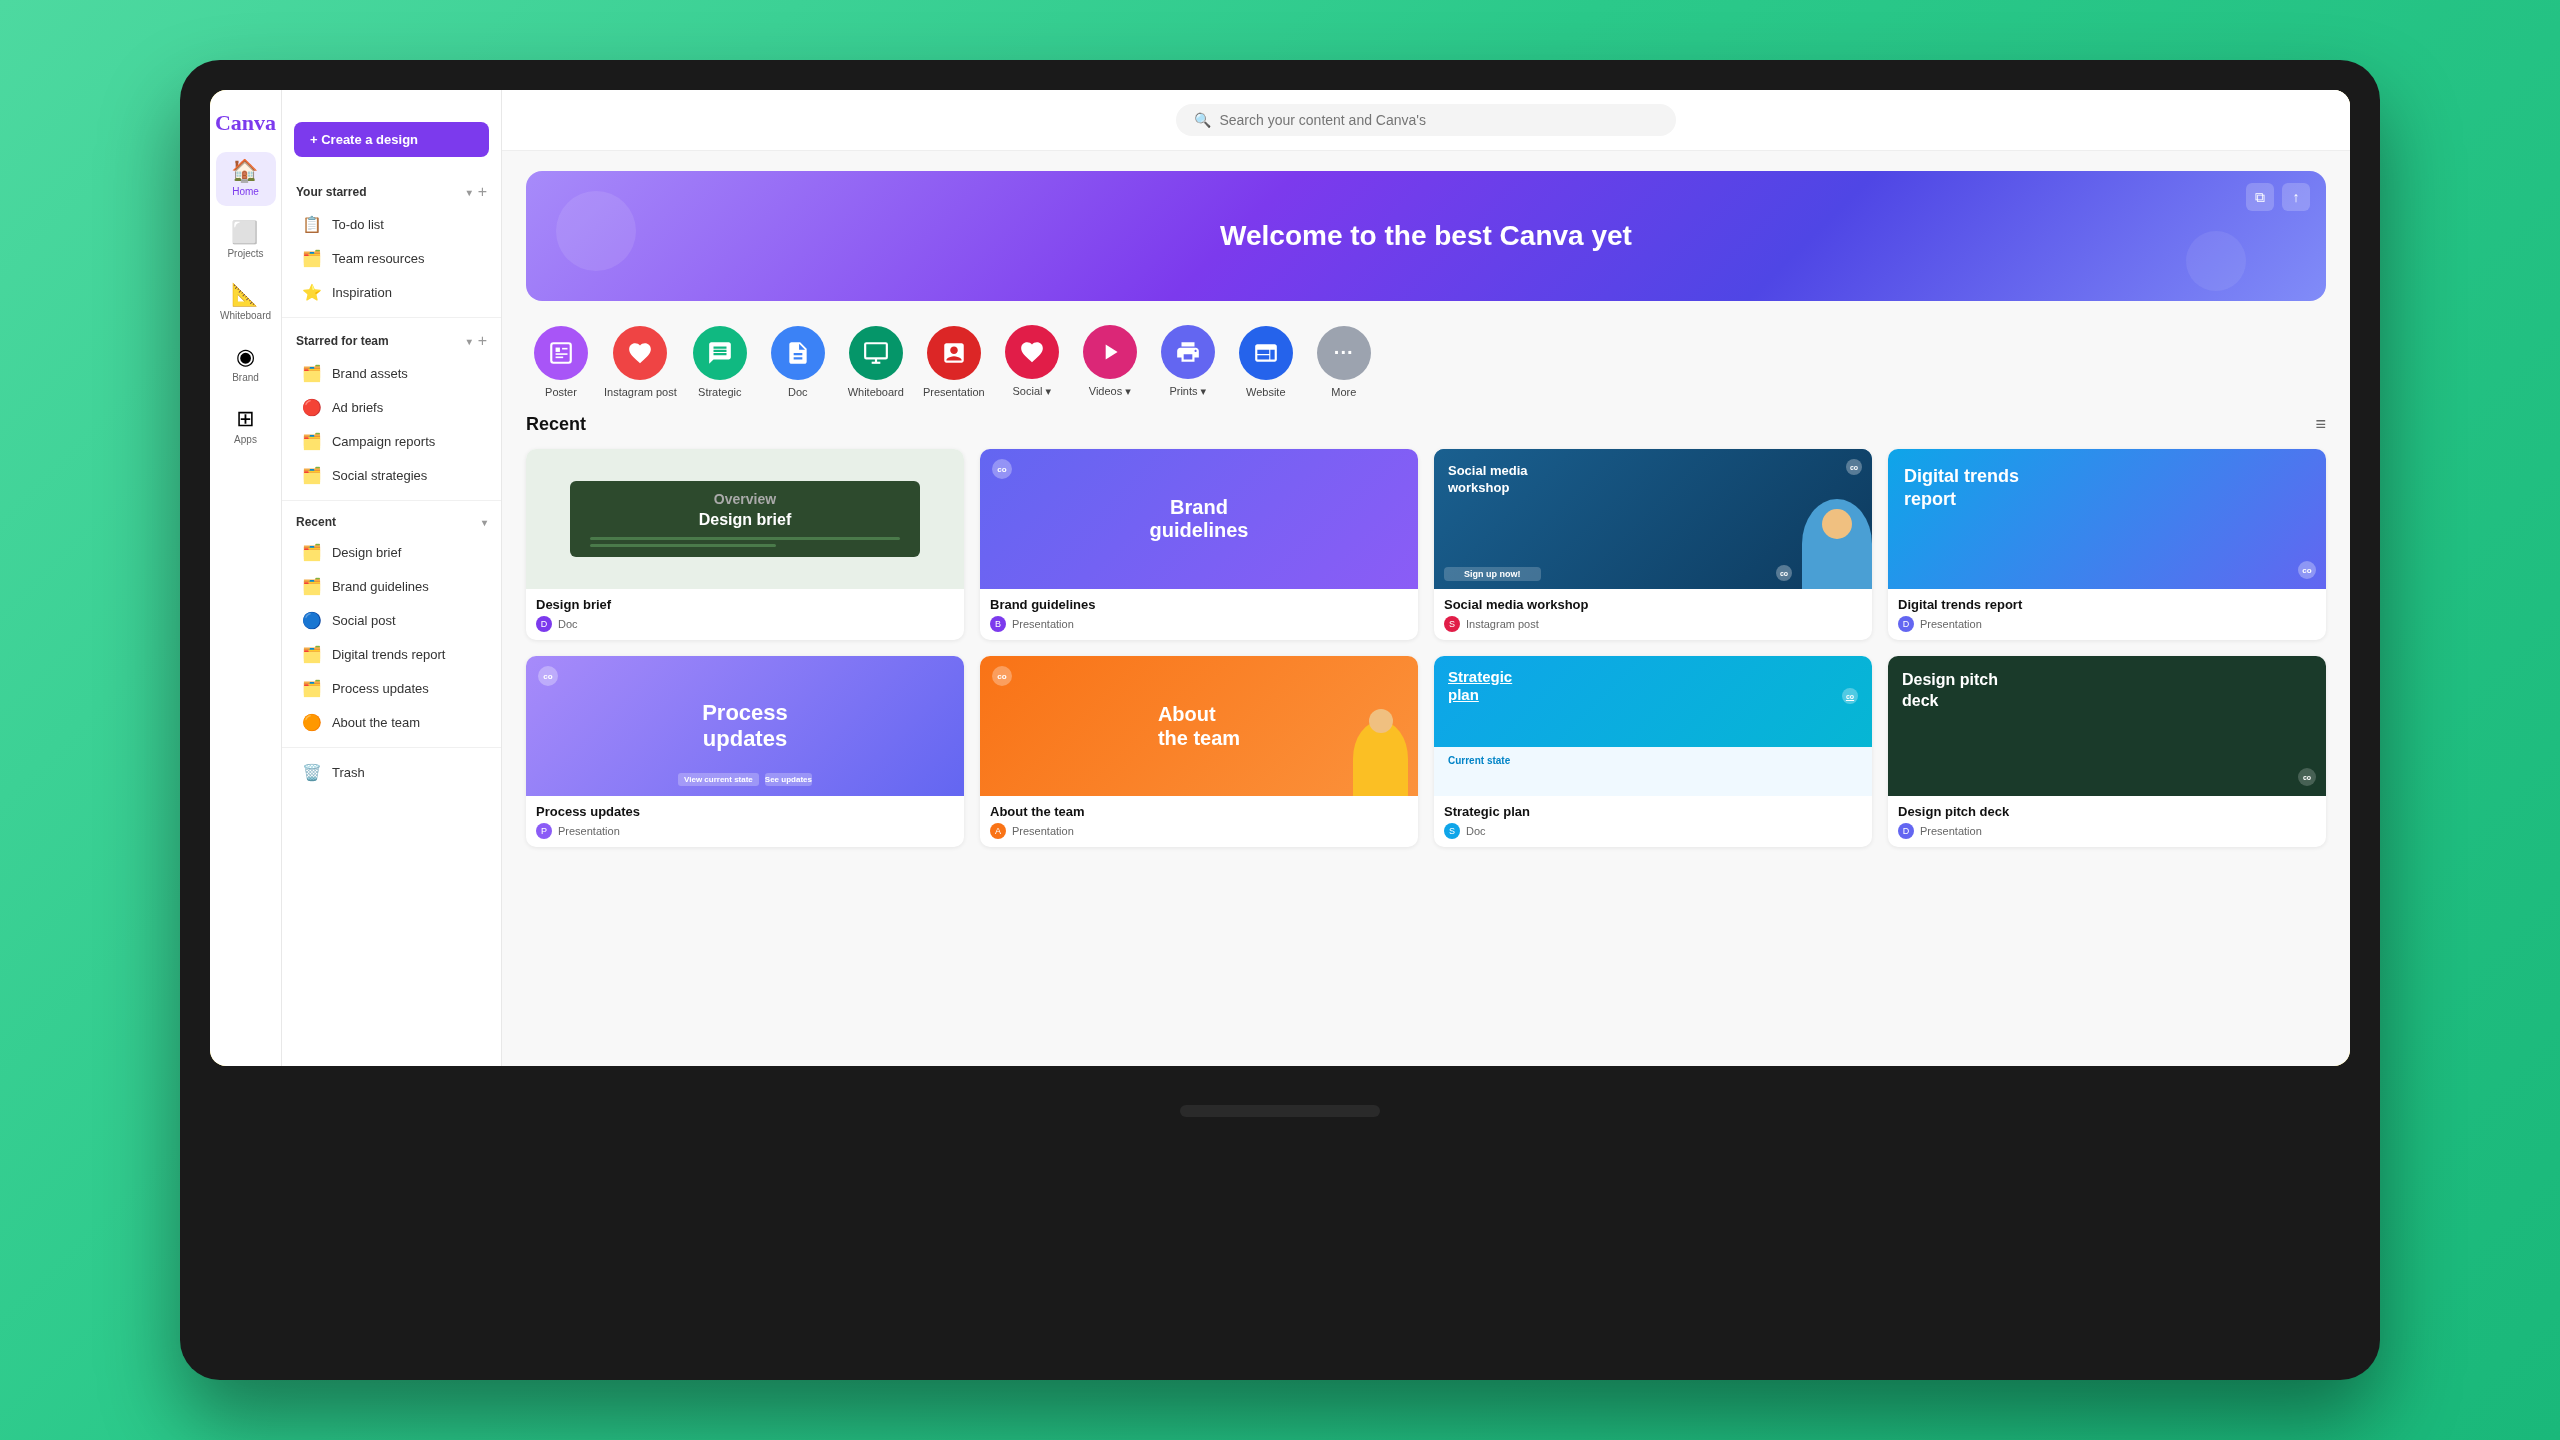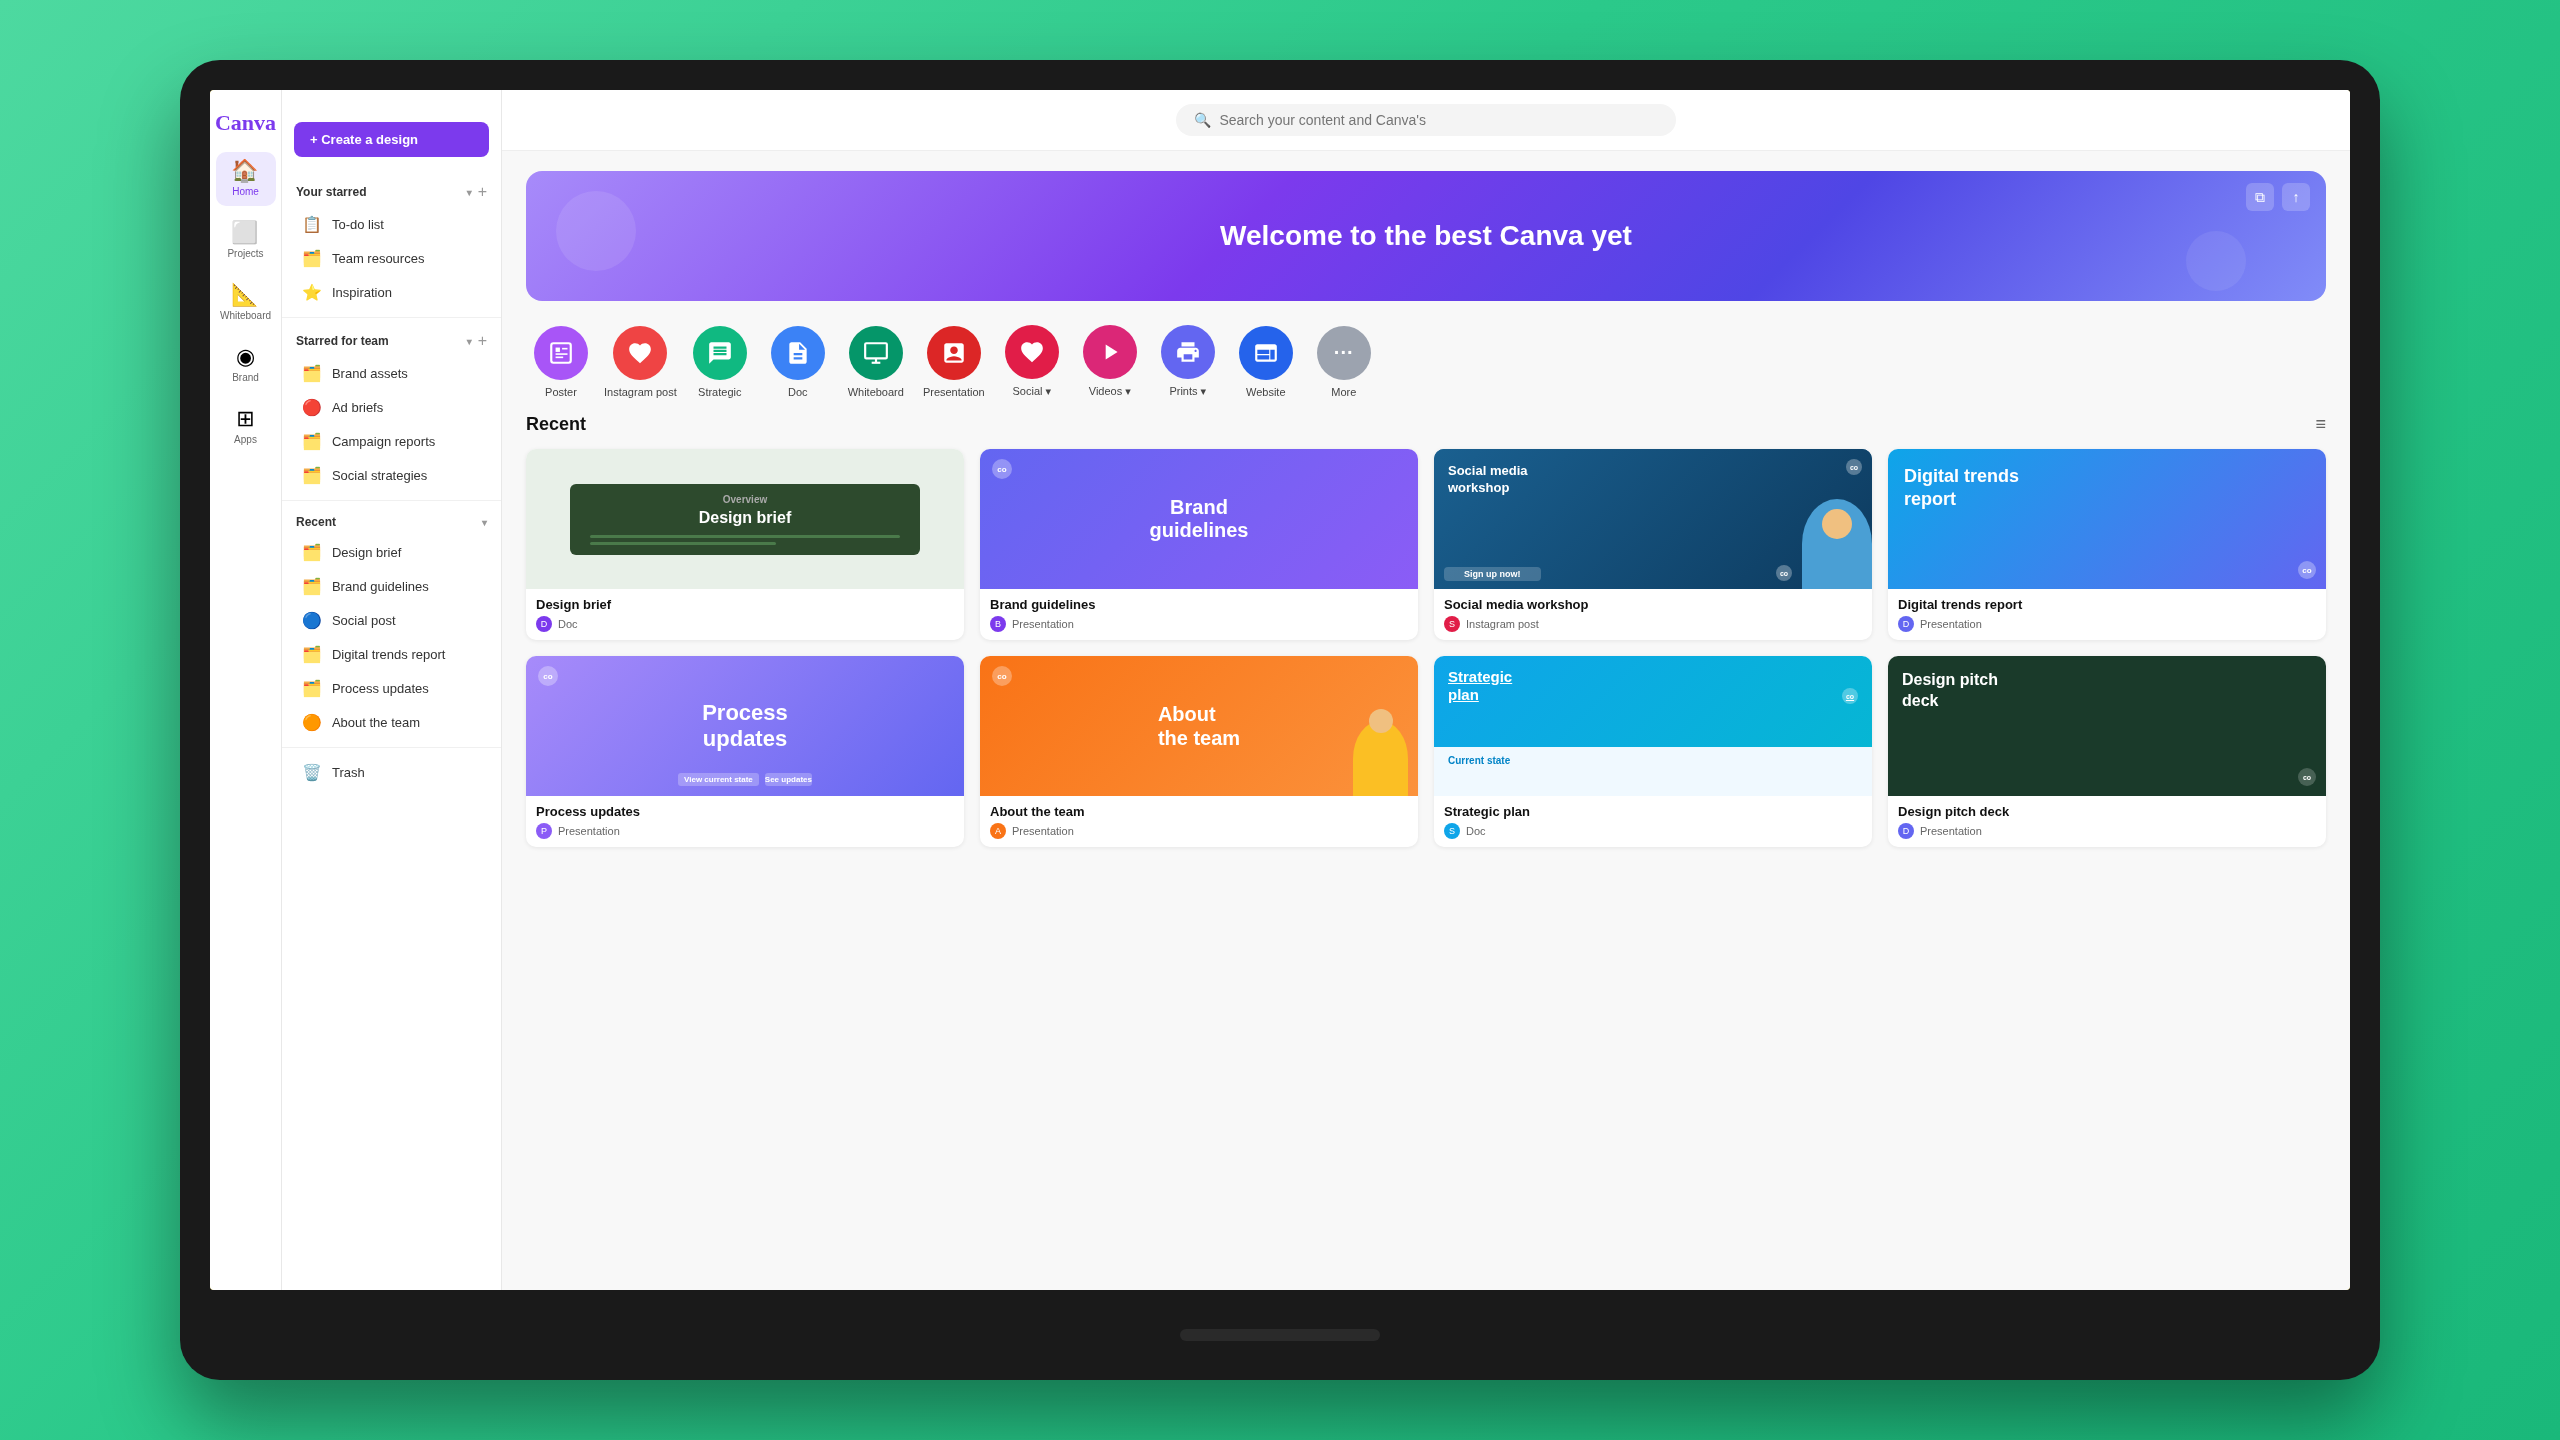--- a/index.html
+++ b/index.html
@@ -19,23 +19,23 @@
       width: 2200px;
       height: 1320px;
       background: #1a1a1a;
       border-radius: 40px;
       padding: 30px;
       box-shadow: 0 40px 80px rgba(0,0,0,0.4);
       position: relative;
     }
     .laptop-screen {
       width: 100%;
-      height: 1200px;
+      height: 976px;
       background: #fde047;
-      border-radius: 4px;
+      border-radius: 16px;
       overflow: hidden;
       display: flex;
     }
     .laptop-base {
       height: 80px;
       display: flex;
       align-items: center;
       justify-content: center;
     }
     .laptop-notch {
@@ -604,21 +604,21 @@
         <div class="recent-header">
           <span class="recent-title">Recent</span>
           <span class="list-view-icon">≡</span>
         </div>
 
         <div class="designs-grid">
 
           <div class="design-card">
             <div class="design-thumb thumb-design-brief">
               <div style="background:#2d4a2d;border-radius:6px;padding:10px 20px;color:white;font-size:16px;font-weight:700;width:80%;text-align:center;">
-                <div style="font-size:10px;color:#aaa;margin-bottom:4px;">Overview</div>
+                <div style="font-size:14px;color:#aaa;margin-bottom:4px;">Overview</div>
                 Design brief
                 <div style="height:3px;background:#4a7a4a;margin-top:8px;border-radius:2px;"></div>
                 <div style="height:3px;background:#4a7a4a;margin-top:4px;border-radius:2px;width:60%;"></div>
               </div>
             </div>
             <div class="design-card-info">
               <div class="design-card-title">Design brief</div>
               <div class="design-card-meta">
                 <div class="design-card-avatar">D</div>
                 <span>Doc</span>

